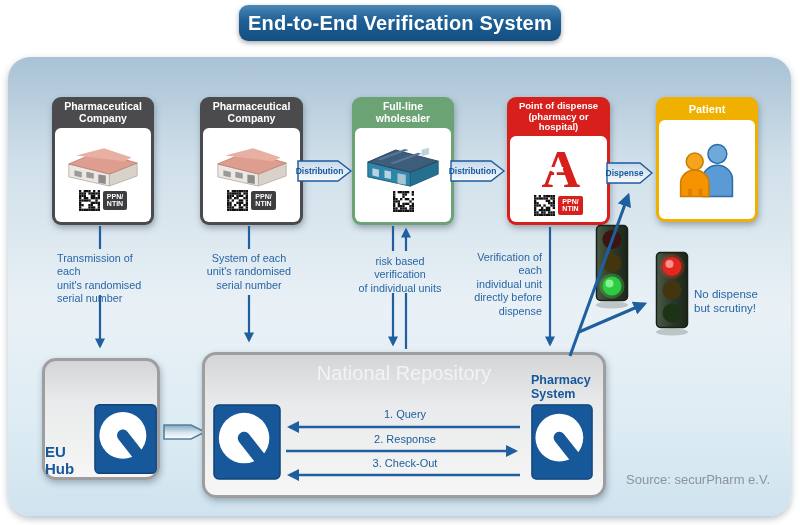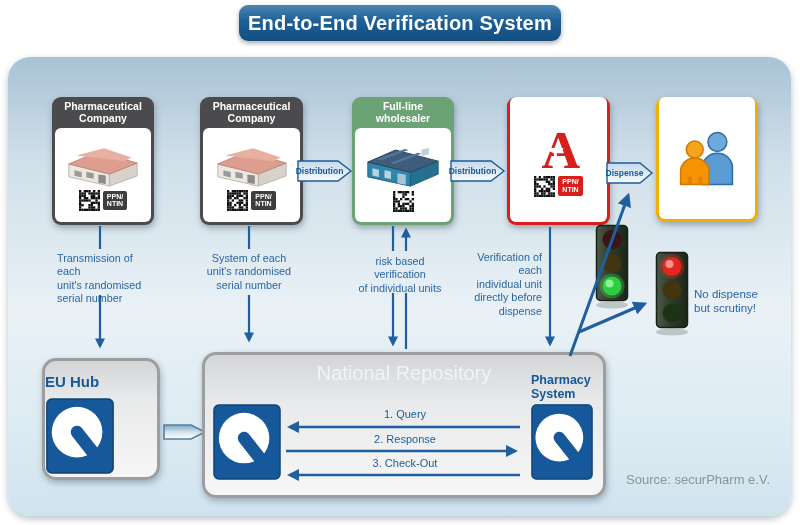--- a/index.html
+++ b/index.html
@@ -34,21 +34,21 @@
   .ptag{position:absolute;height:22px;}
   .ptag .lbl{position:absolute;left:0;right:11px;top:0;bottom:0;display:flex;align-items:center;justify-content:center;
       color:#17589a;font-size:8.5px;font-weight:bold;}
   
   .ftext{position:absolute;color:#2a66a5;font-size:10.8px;line-height:1.25;}
   .ftext span{display:block;}
   
   .graybox{position:absolute;border:3px solid #9e9ea0;border-radius:14px;
       background:linear-gradient(180deg,#d3d5d7 0%,#e9eaeb 35%,#f6f6f6 100%);
       box-shadow:1px 3px 6px rgba(80,100,115,.45);}
-  #euhub{left:42px;top:358px;width:112px;height:116px;display:flex;flex-direction:column;align-items:flex-start;}
+  #euhub{left:42px;top:358px;width:112px;height:116px;display:flex;flex-direction:row;align-items:flex-end;}
   #euhub .bt{margin-top:12px;font-size:15px;font-weight:bold;color:#17589a;}
   #natrep{left:202px;top:352px;width:398px;height:140px;}
   #natrep .nrtitle{position:absolute;left:0;right:0;top:7px;text-align:center;color:#f2f3f4;font-size:20px;}
   .bluelabel{position:absolute;color:#17589a;font-weight:bold;font-size:12.5px;line-height:1.14;}
   .bluelabel span{display:block;}
   .msg{position:absolute;left:120px;width:160px;text-align:center;color:#1d5c9e;font-size:11px;}
   .dbiconwrap{position:absolute;line-height:0;}
   #source{position:absolute;left:626px;top:472px;width:160px;color:#8c9399;font-size:13px;}
   #tnote{position:absolute;left:694px;top:287px;color:#2a66a5;font-size:11.5px;line-height:1.25;}
   #tnote span{display:block;}
@@ -302,20 +302,25 @@
             <rect x="4" y="8" width="1" height="1" fill="#111"></rect>
             <rect x="5" y="8" width="1" height="1" fill="#111"></rect>
             <rect x="6" y="8" width="1" height="1" fill="#111"></rect>
             <rect x="7" y="8" width="1" height="1" fill="#111"></rect>
             <rect x="8" y="8" width="1" height="1" fill="#111"></rect>
           </svg></span>
     </div>
   </div>
 
   <div class="station st-red" id="st4">
+    <div class="hdr">
+      <span>Point of dispense</span>
+        <span>(pharmacy or</span>
+        <span>hospital)</span>
+    </div>
     <div class="panel">
       <svg width="44" height="50" viewBox="0 0 46 56">
         <text x="25" y="50" font-family="Liberation Serif, serif" font-weight="bold" font-size="60" fill="#d71f1c" text-anchor="middle">A</text>
         <path d="M10,28 a9,5.5 0 0 0 18,0 Z" fill="#fff"></path>
         <rect x="17.5" y="33" width="3" height="8" fill="#fff"></rect>
         <rect x="13.5" y="40" width="11" height="3" fill="#fff"></rect>
       </svg>
       <div class="tagrow">
         <span class="qr"><svg width="21" height="21" viewBox="0 0 9 9">
               <rect width="9" height="9" fill="#fff"></rect>
@@ -379,20 +384,23 @@
             </svg></span>
         <span class="badge red">
           <span>PPN/</span>
             <span>NTIN</span>
         </span>
       </div>
     </div>
   </div>
 
   <div class="station st-yellow" id="st5">
+    <div class="hdr">
+      <span>Patient</span>
+    </div>
     <div class="panel">
       <svg width="66" height="58" viewBox="0 0 70 60">
         <circle cx="46" cy="13" r="10" fill="#6fa9dc" stroke="#2c6da8" stroke-width="1.6"></circle>
         <path d="M30,58 V40 a16,15 0 0 1 32,0 V58 Z" fill="#5b9bd5" stroke="#2c6da8" stroke-width="1.6"></path>
         <circle cx="22" cy="21" r="9" fill="#f6a41d" stroke="#c97e00" stroke-width="1.6"></circle>
         <path d="M7,58 V44 a15,14 0 0 1 30,0 V58 Z" fill="#f59300" stroke="#c97e00" stroke-width="1.6"></path>
         <rect x="15" y="50" width="4" height="8" fill="#e07f00"></rect>
         <rect x="26" y="50" width="4" height="8" fill="#e07f00"></rect>
       </svg>
     </div>

